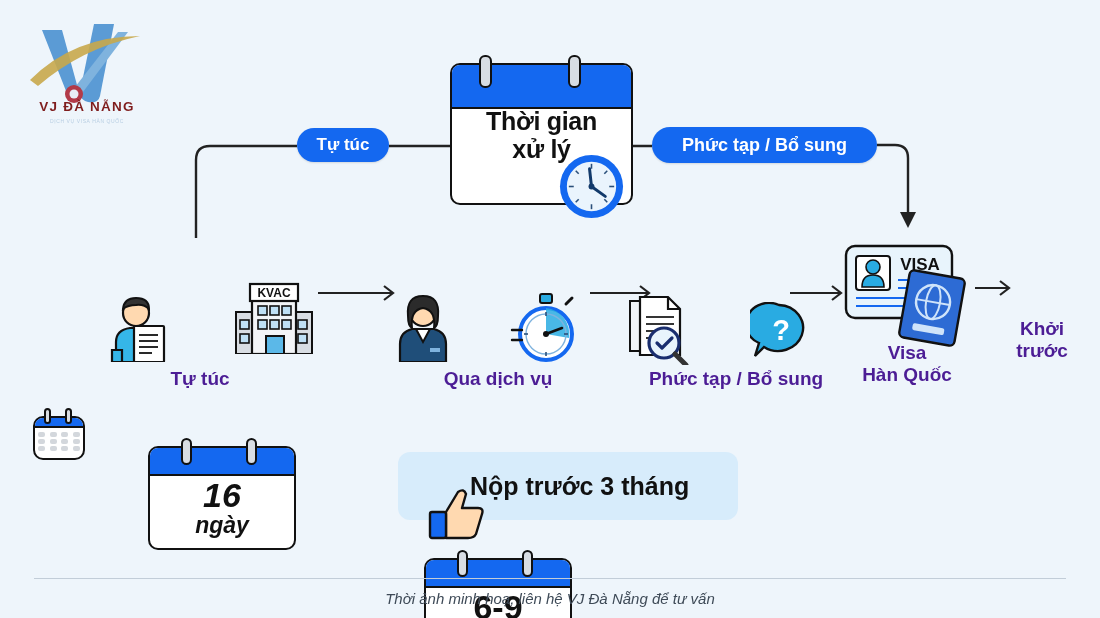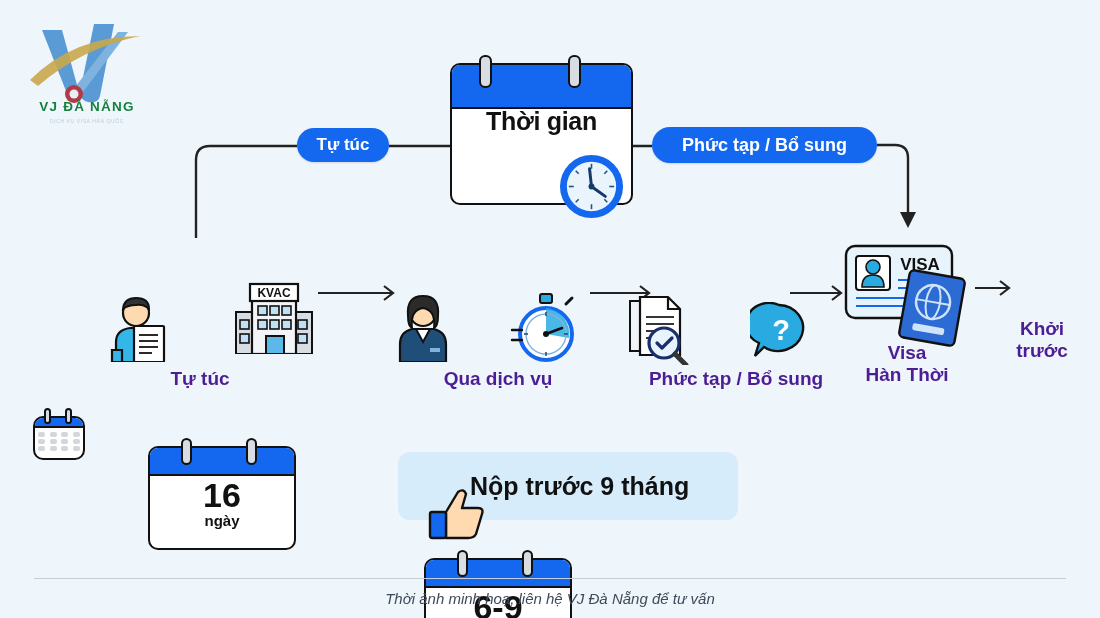--- a/index.html
+++ b/index.html
@@ -13,21 +13,21 @@
   }
   .stage { position: absolute; inset: 0; }
   .abs { position: absolute; }
 
   
   #logo { left: 22px; top: 18px; width: 130px; height: 100px; }
   #logo .logo-text {
     position: absolute; left: 0; bottom: 4px; width: 130px;
     text-align: center;
     font-size: 13.5px; font-weight: 700; letter-spacing: 1.2px;
-    color: #15803d;
+    color: #7f1d1d;
   }
   #logo .logo-sub {
     position: absolute; left: 0; bottom: -6px; width: 130px;
     text-align: center; font-size: 5px; letter-spacing: .6px;
     color: #b9cfe3;
   }
 
   
   .pill {
     border-radius: 999px;
@@ -167,20 +167,21 @@
   </div>
 
   <div class="abs cal" id="hero">
     <div class="ring l"></div>
     <div class="ring r"></div>
     <div class="body">
       <div class="hdr"></div>
     </div>
     <div class="txt">
       <div>Thời gian</div>
+      <div>xử lý</div>
     </div>
   </div>
   <svg class="abs" id="hero-clock" viewBox="0 0 70 70">
     <circle cx="35" cy="35" r="32" fill="#1468f0"></circle>
     <circle cx="35" cy="35" r="26" fill="#eaf4fd" stroke="#1468f0" stroke-width="2"></circle>
     <g stroke="#2a4f7a" stroke-width="1.6">
       <line x1="35" y1="12" x2="35" y2="17"></line>
         <line x1="35" y1="53" x2="35" y2="58"></line>
       <line x1="12" y1="35" x2="17" y2="35"></line>
         <line x1="53" y1="35" x2="58" y2="35"></line>
@@ -209,28 +210,28 @@
           <i></i>
           <i></i>
           <i></i>
           <i></i>
           <i></i>
           <i></i>
       </div>
     </div>
   </div>
 
-  <div class="abs cal step-cal" style="left:148px;top:236px;width:148px;height:112px;">
+  <div class="abs cal step-cal" style="left:148px;top:236px;width:148px;height:112px;font-style:italic;">
     <div class="ring l"></div>
     <div class="ring r"></div>
     <div class="body">
       <div class="hdr"></div>
     </div>
     <div class="cal-num" style="top:38px;font-size:34px;">16</div>
-    <div class="cal-num" style="top:74px;font-size:15px;">ngày</div>
+    <div class="cal-num" style="top:74px;font-size:23px;">ngày</div>
   </div>
 
   <svg class="abs" style="left:106px;top:294px;width:62px;height:68px;" viewBox="0 0 62 68">
     <path d="M10 68 V48 Q10 36 24 34 H36 Q50 36 50 48 V68 Z" fill="#35b6e8" stroke="#111" stroke-width="2.2"></path>
     <circle cx="30" cy="19" r="13" fill="#ffd9b0" stroke="#111" stroke-width="2.2"></circle>
     <path d="M17 15 Q18 4 30 4 Q43 4 43 15 Q38 10 30 11 Q22 11 17 15 Z" fill="#333" stroke="#111" stroke-width="2"></path>
     <rect x="28" y="32" width="30" height="36" fill="#fff" stroke="#111" stroke-width="2.2" rx="1"></rect>
     <g stroke="#111" stroke-width="1.8">
       <line x1="33" y1="41" x2="52" y2="41"></line>
         <line x1="33" y1="47" x2="52" y2="47"></line>
@@ -337,32 +338,32 @@
     <g transform="rotate(10 90 66)">
       <rect x="62" y="32" width="56" height="68" rx="5" fill="#2d6bd4" stroke="#111" stroke-width="2.4"></rect>
       <circle cx="90" cy="60" r="17" fill="none" stroke="#cfe4fa" stroke-width="2.4"></circle>
       <ellipse cx="90" cy="60" rx="7" ry="17" fill="none" stroke="#cfe4fa" stroke-width="2"></ellipse>
       <line x1="73" y1="60" x2="107" y2="60" stroke="#cfe4fa" stroke-width="2"></line>
       <rect x="74" y="84" width="32" height="7" rx="2" fill="#cfe4fa"></rect>
     </g>
   </svg>
   <div class="caption" style="left:832px;top:342px;width:150px;">
     <div>Visa</div>
-    <div>Hàn Thời</div>
+    <div>Hàn Quốc</div>
   </div>
 
   <div class="caption" style="left:992px;top:318px;width:100px;">
     <div>Khởi</div>
     <div>trước</div>
   </div>
 
   <div class="abs" id="banner"></div>
 
   <svg class="abs" style="left:428px;top:488px;width:56px;height:52px;" viewBox="0 0 56 52">
     <path d="M18 50 V24 L30 4 Q36 0 38 6 L34 20 H50 Q56 20 54 26 L48 46 Q46 50 40 50 Z" fill="#ffd9b0" stroke="#111" stroke-width="2.4" stroke-linejoin="round"></path>
     <rect x="2" y="24" width="16" height="26" rx="2" fill="#1468f0" stroke="#111" stroke-width="2.4"></rect>
   </svg>
-  <div class="abs" id="banner-text">Nộp trước 9 tháng</div>
+  <div class="abs" id="banner-text">Nộp trước 3 tháng</div>
 
   <div class="abs" id="divider"></div>
   <div class="abs" id="footer-note">Thời ảnh minh hoạ, liên hệ VJ Đà Nẵng để tư vấn</div>
 
 </div>
 
 </body></html>

